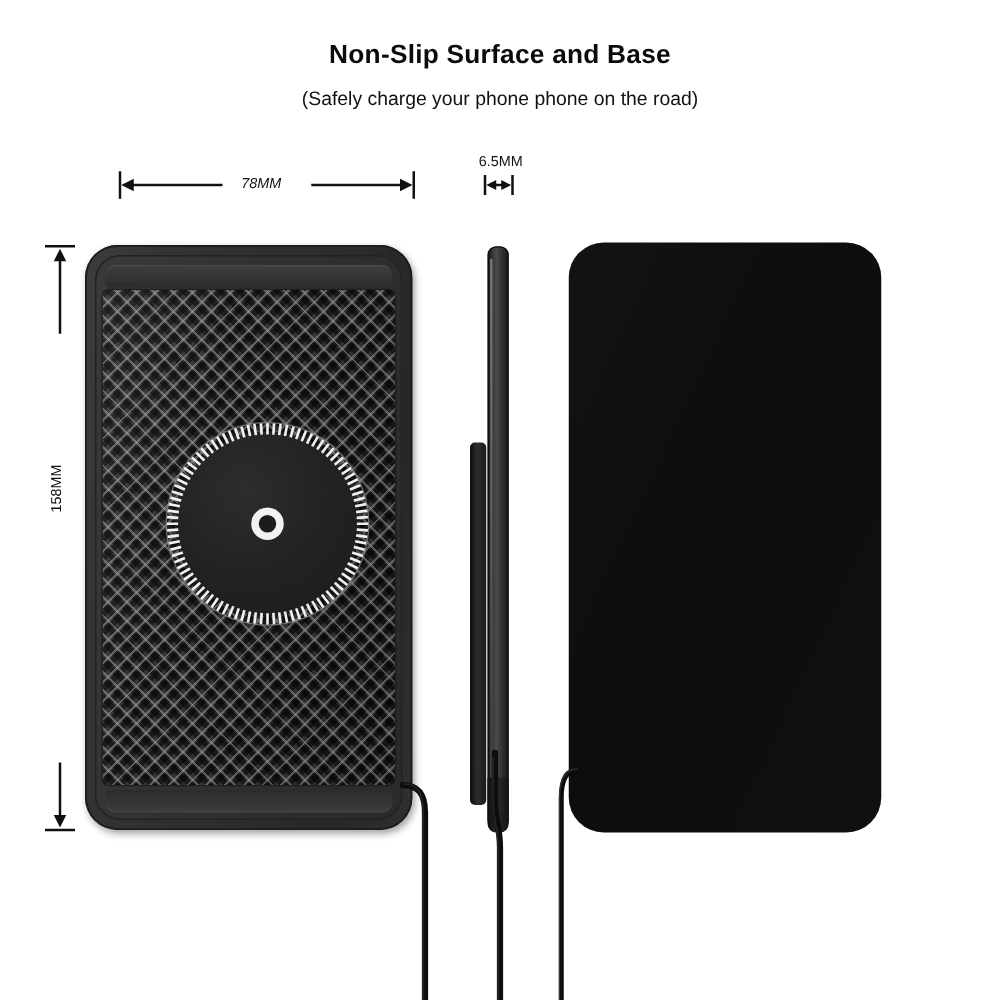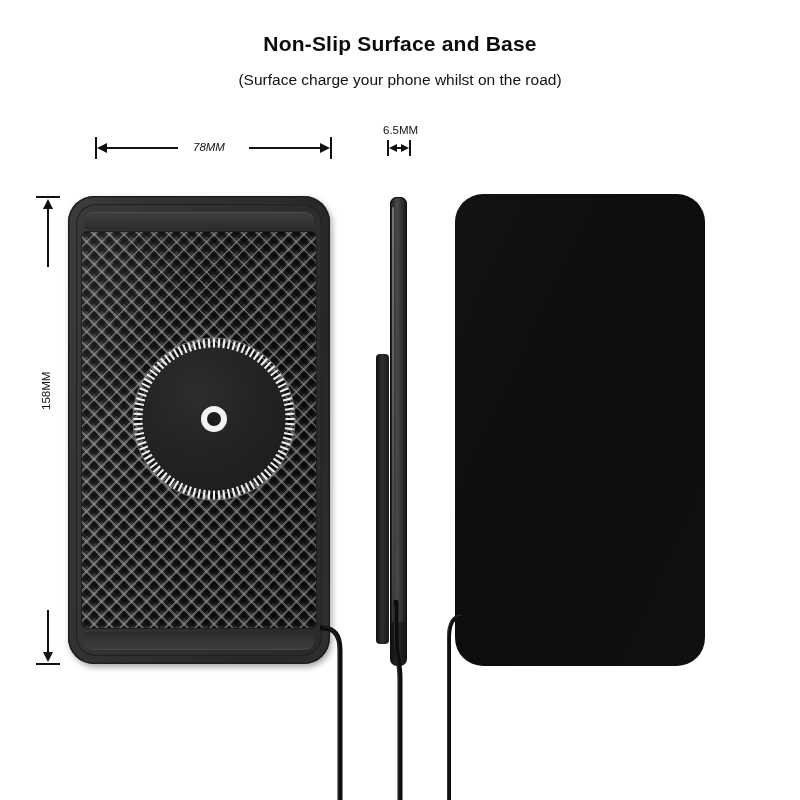--- a/index.html
+++ b/index.html
@@ -279,21 +279,21 @@
   .cable {
     position: absolute;
   }
 </style>
 </head>
 <body>
 
 <div class="stage">
 
   <div class="title">Non-Slip Surface and Base</div>
-  <div class="subtitle">(Surface charge your phone whilst on the road)</div>
+  <div class="subtitle">(Safely charge your phone phone on the road)</div>
 
   <div>
     <div class="tick-v" style="left:95px; top:137px; height:22px;"></div>
     <div class="arrow arrow-left" style="left:97px; top:143px;"></div>
     <div class="line-h" style="left:106px; top:147px; width:72px;"></div>
 
     <div class="dim-label dim-w-label">78MM</div>
 
     <div class="line-h" style="left:249px; top:147px; width:72px;"></div>
     <div class="arrow arrow-right" style="left:320px; top:143px;"></div>

